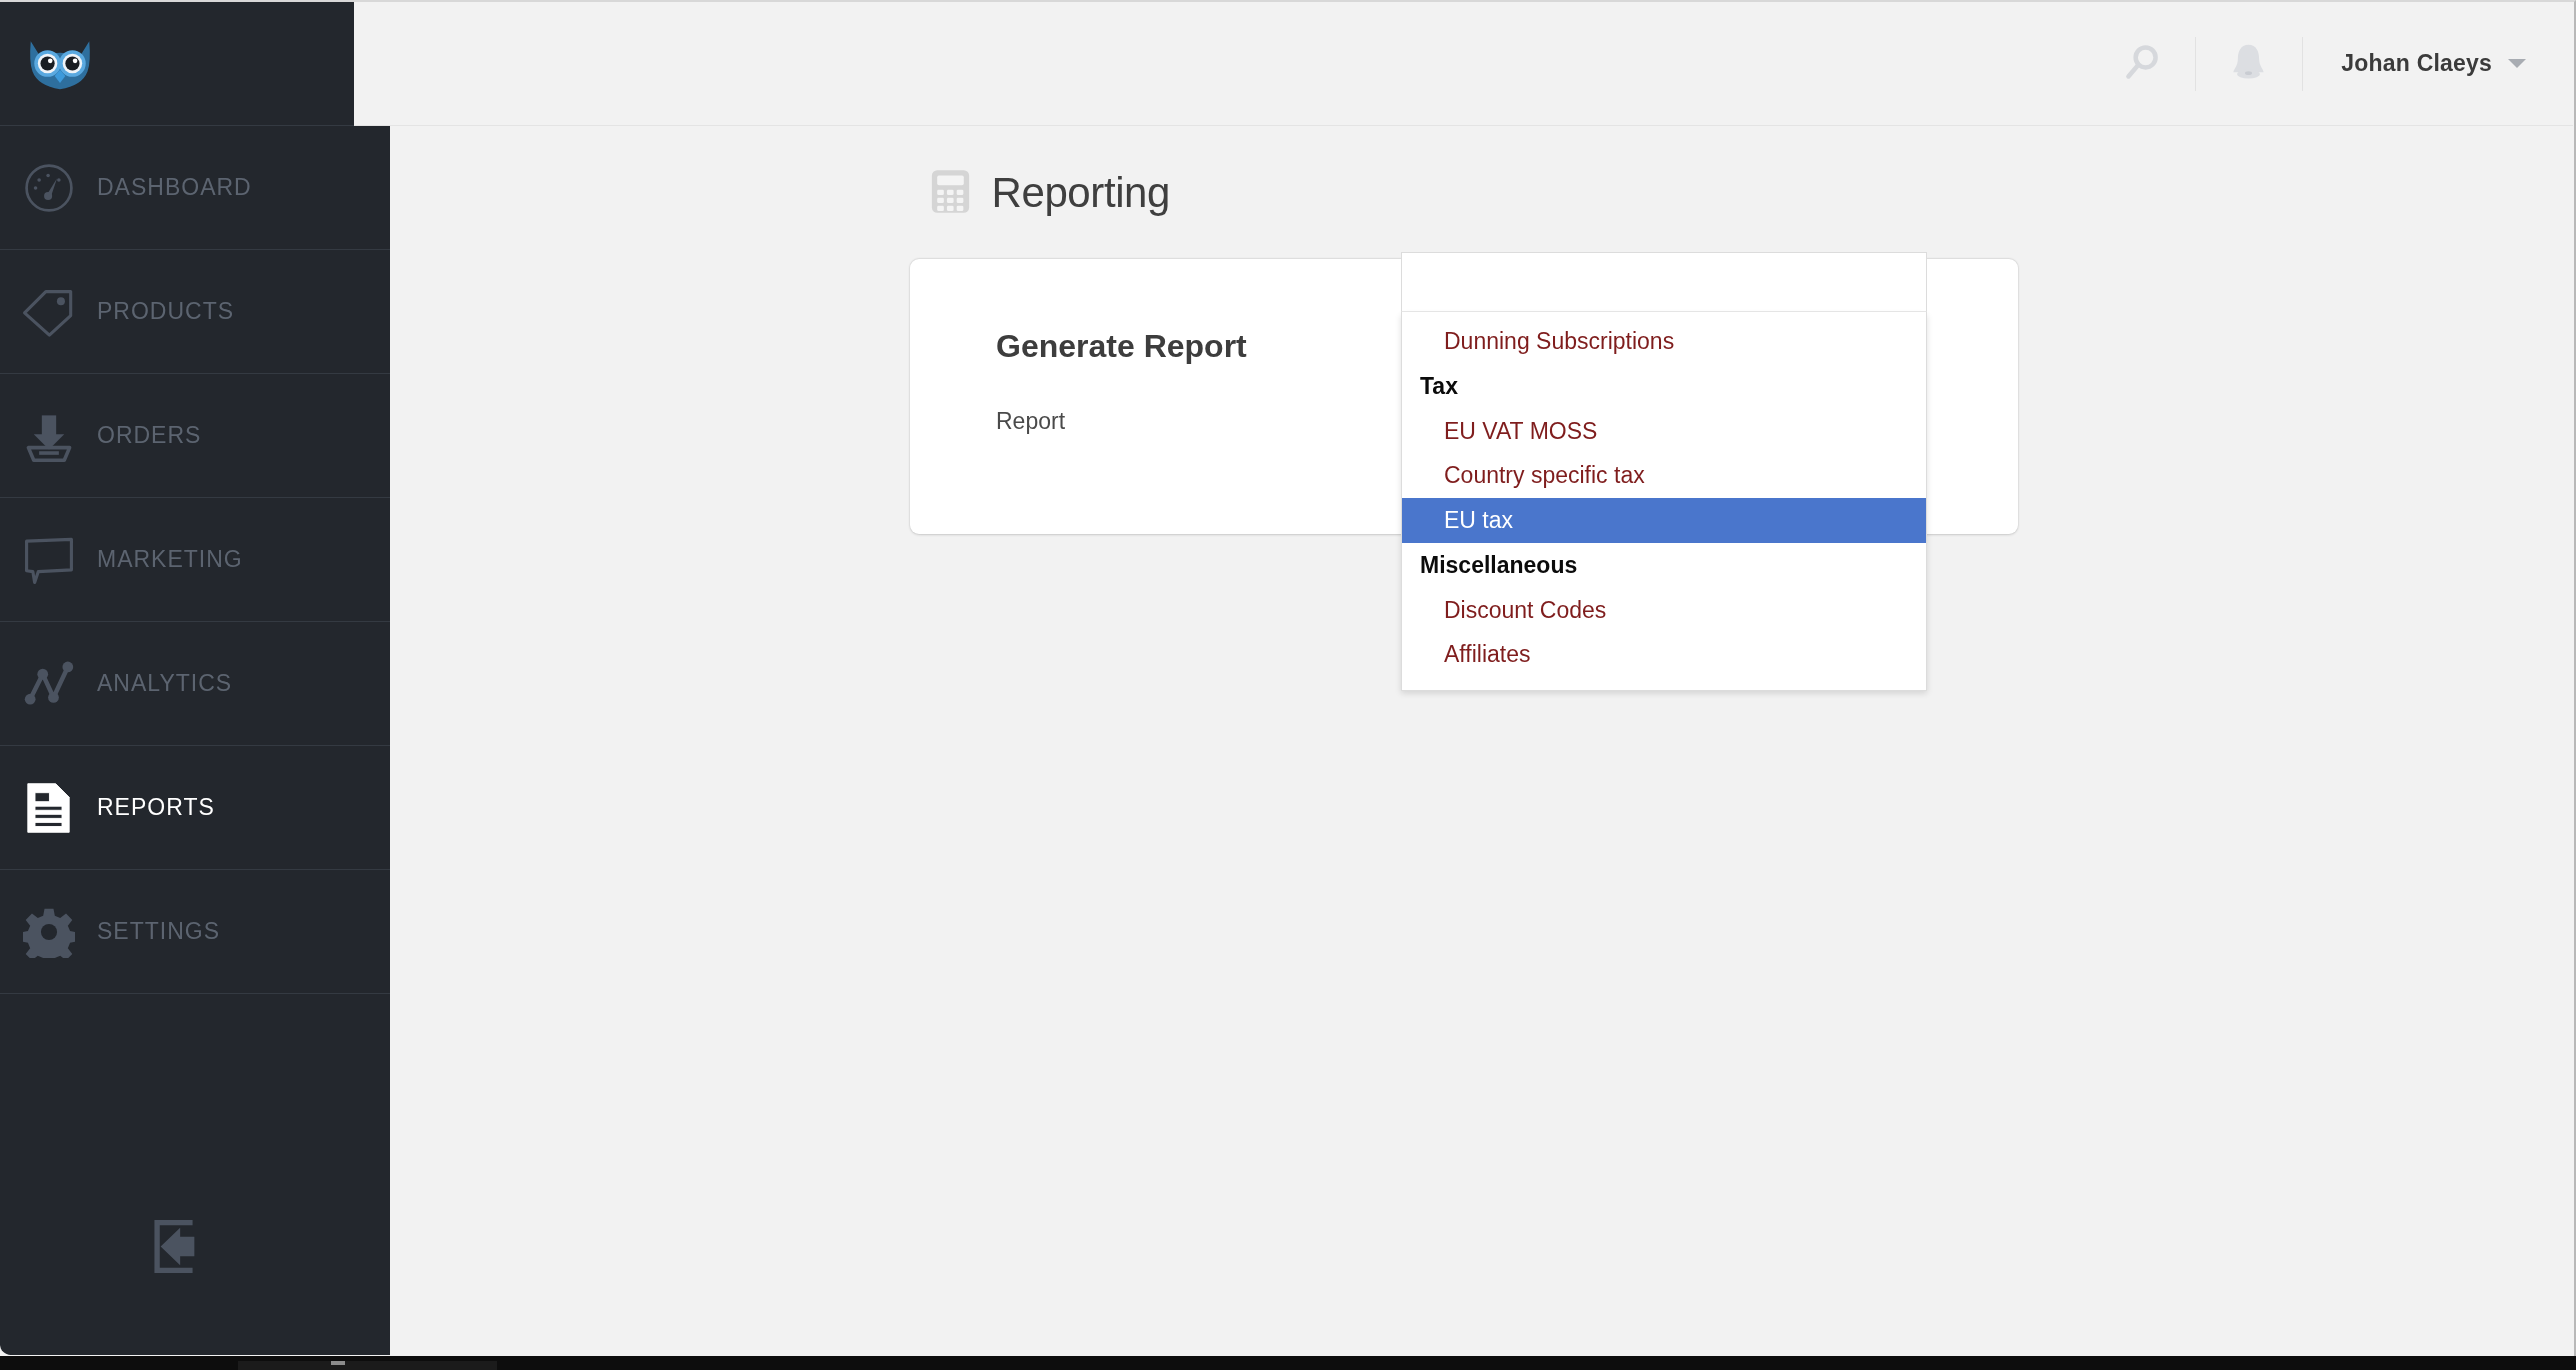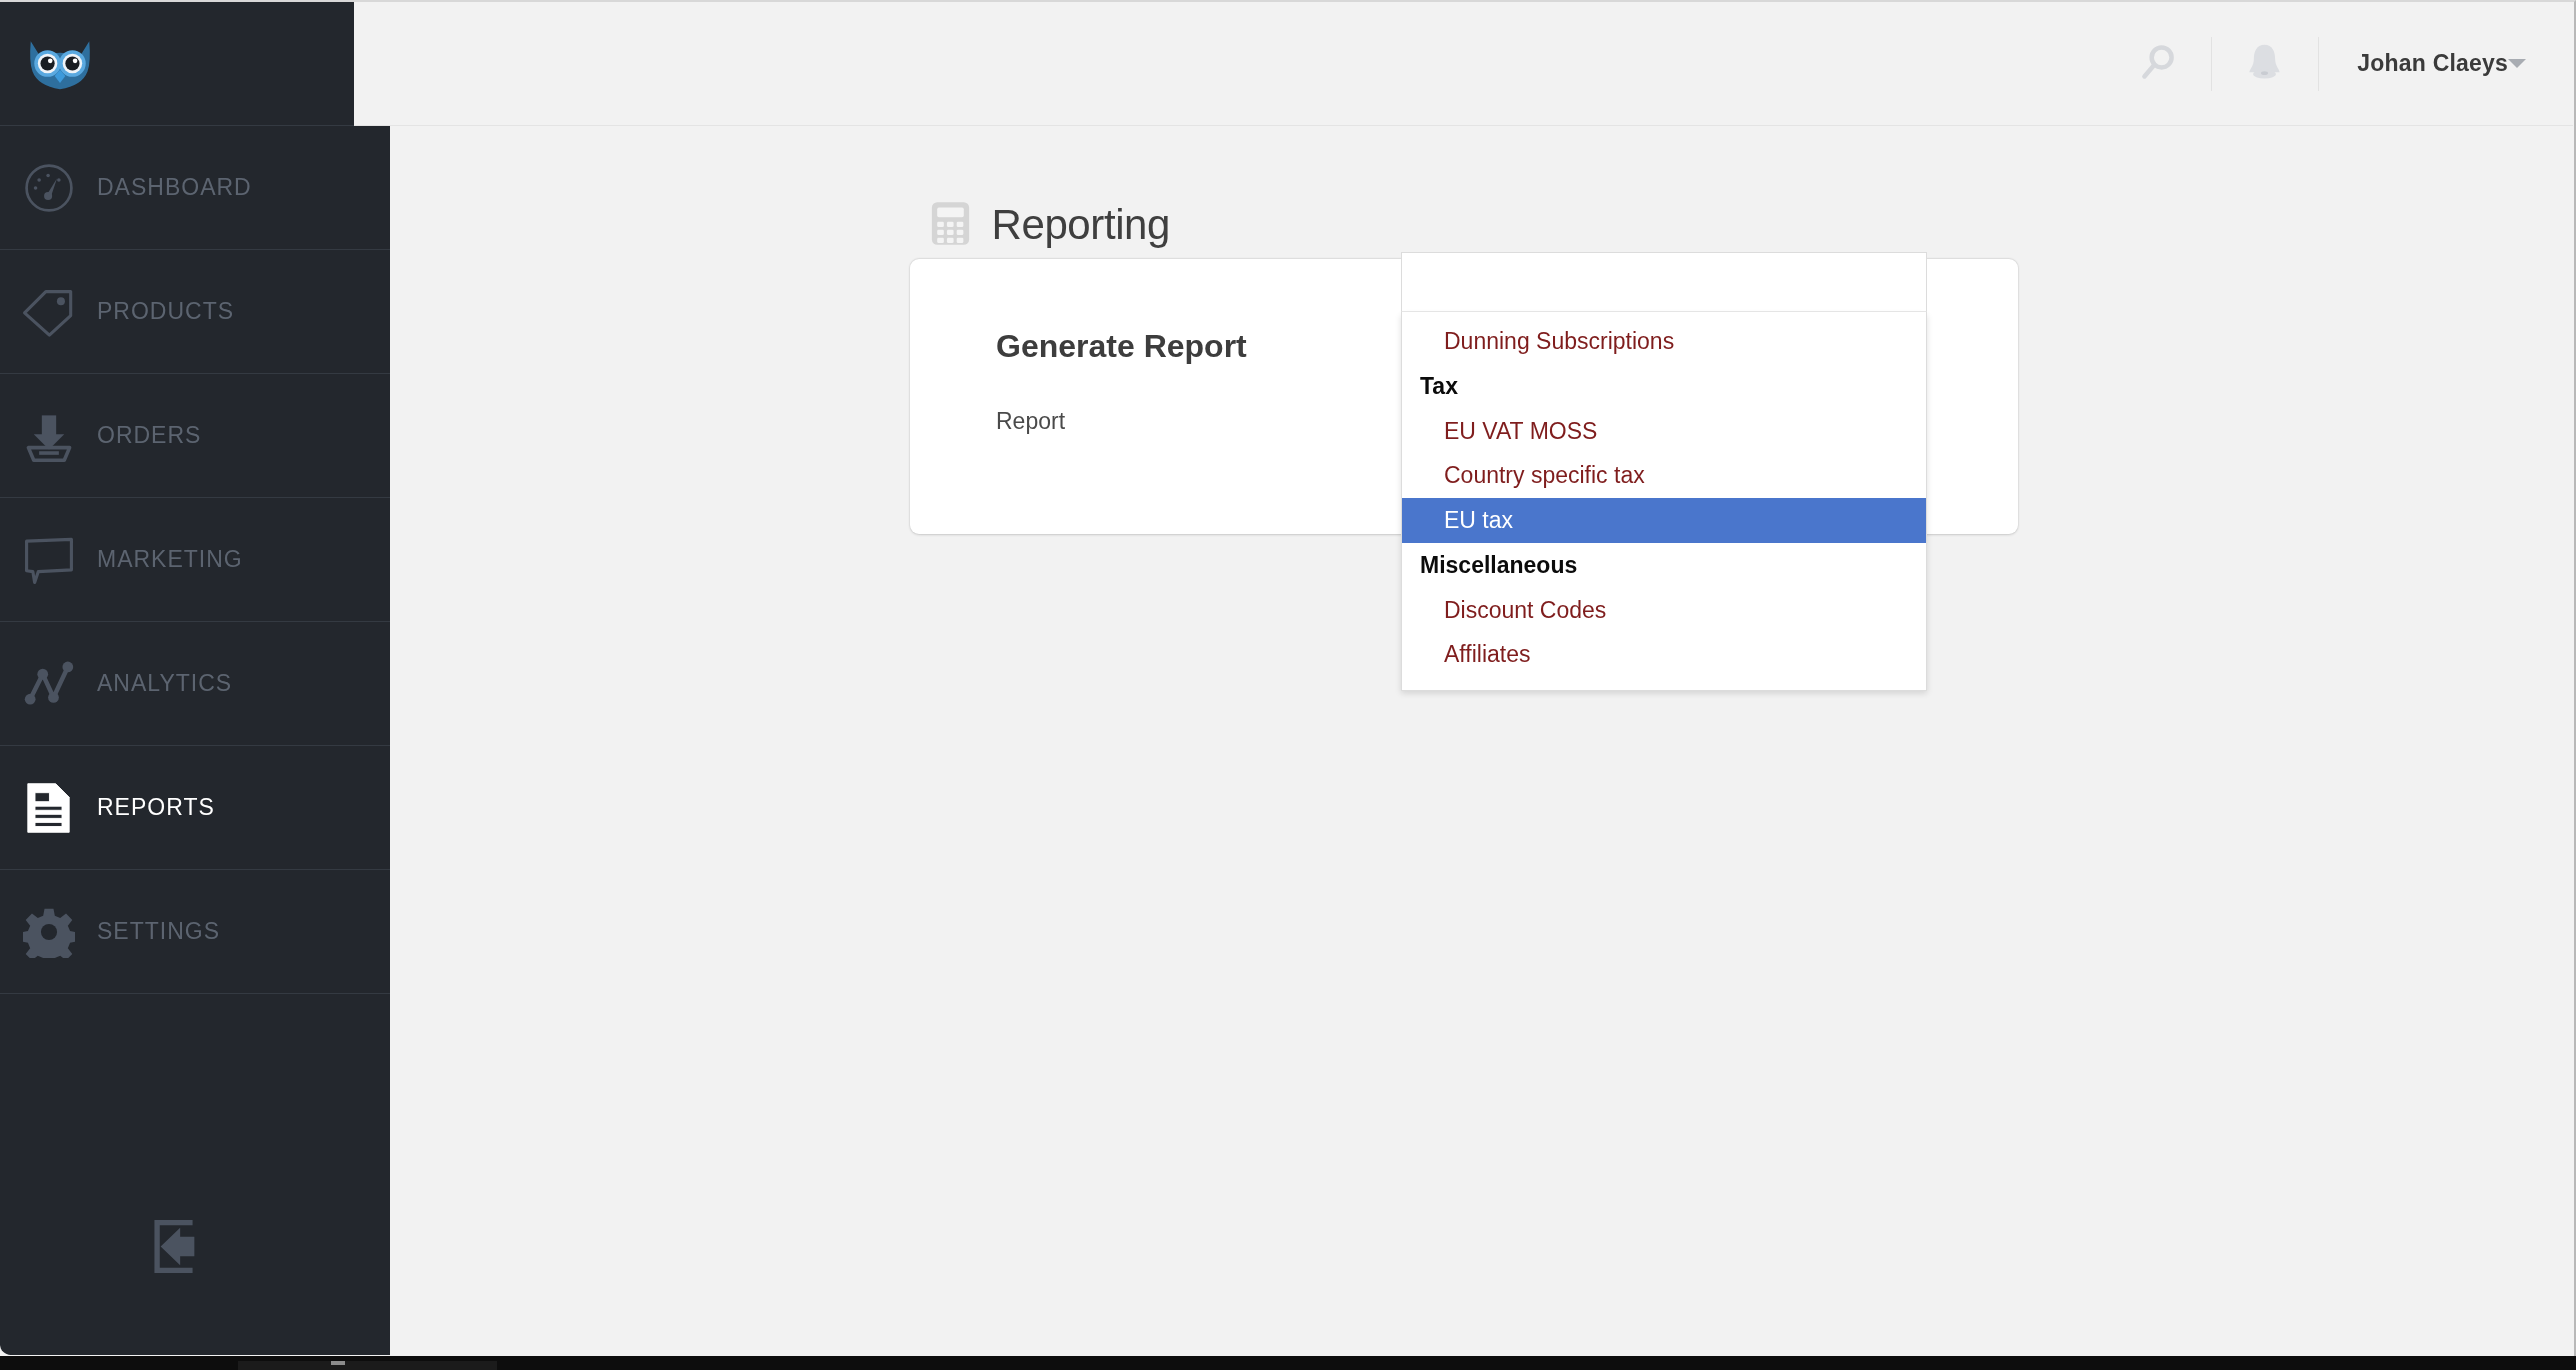--- a/index.html
+++ b/index.html
@@ -85,40 +85,40 @@
     border-bottom: 0.9px solid #e4e4e4;
     display: flex; align-items: center; justify-content: flex-end;
   }
   .tb-cell {
     height: 54px;
     display: flex; align-items: center; justify-content: center;
     padding: 0 34px;
   }
   .tb-sep { width: 0.9px; height: 54px; background: #e2e2e2; }
   #user-menu {
-    display: flex; align-items: center; gap: 0;
+    display: flex; align-items: center; gap: 16px;
     padding: 0 47px 0 38px; cursor: pointer;
   }
   #user-name {
     font-size: 23px; font-weight: bold; color: #3b3b3b;
     letter-spacing: 0.2px;
   }
   .caret-dn {
     width: 0; height: 0;
     border-left: 9.8px solid transparent;
     border-right: 9.8px solid transparent;
     border-top: 9.8px solid #a8acb2;
   }
 
   
   #main { position: absolute; left: 354px; top: 125px; width: 2219px; height: 1231px; }
 
   #page-head {
     position: absolute; left: 577px; top: 42px;
-    display: flex; align-items: center; gap: 21.5px; margin-top: 32px;
+    display: flex; align-items: center; gap: 21.5px;
   }
   #page-title {
     font-size: 42px; color: #3f3f3f; font-weight: 400;
     letter-spacing: -0.4px;
   }
 
   #card {
     position: absolute; left: 556px; top: 132px;
     width: 1108px; height: 275px;
     background: #ffffff;

